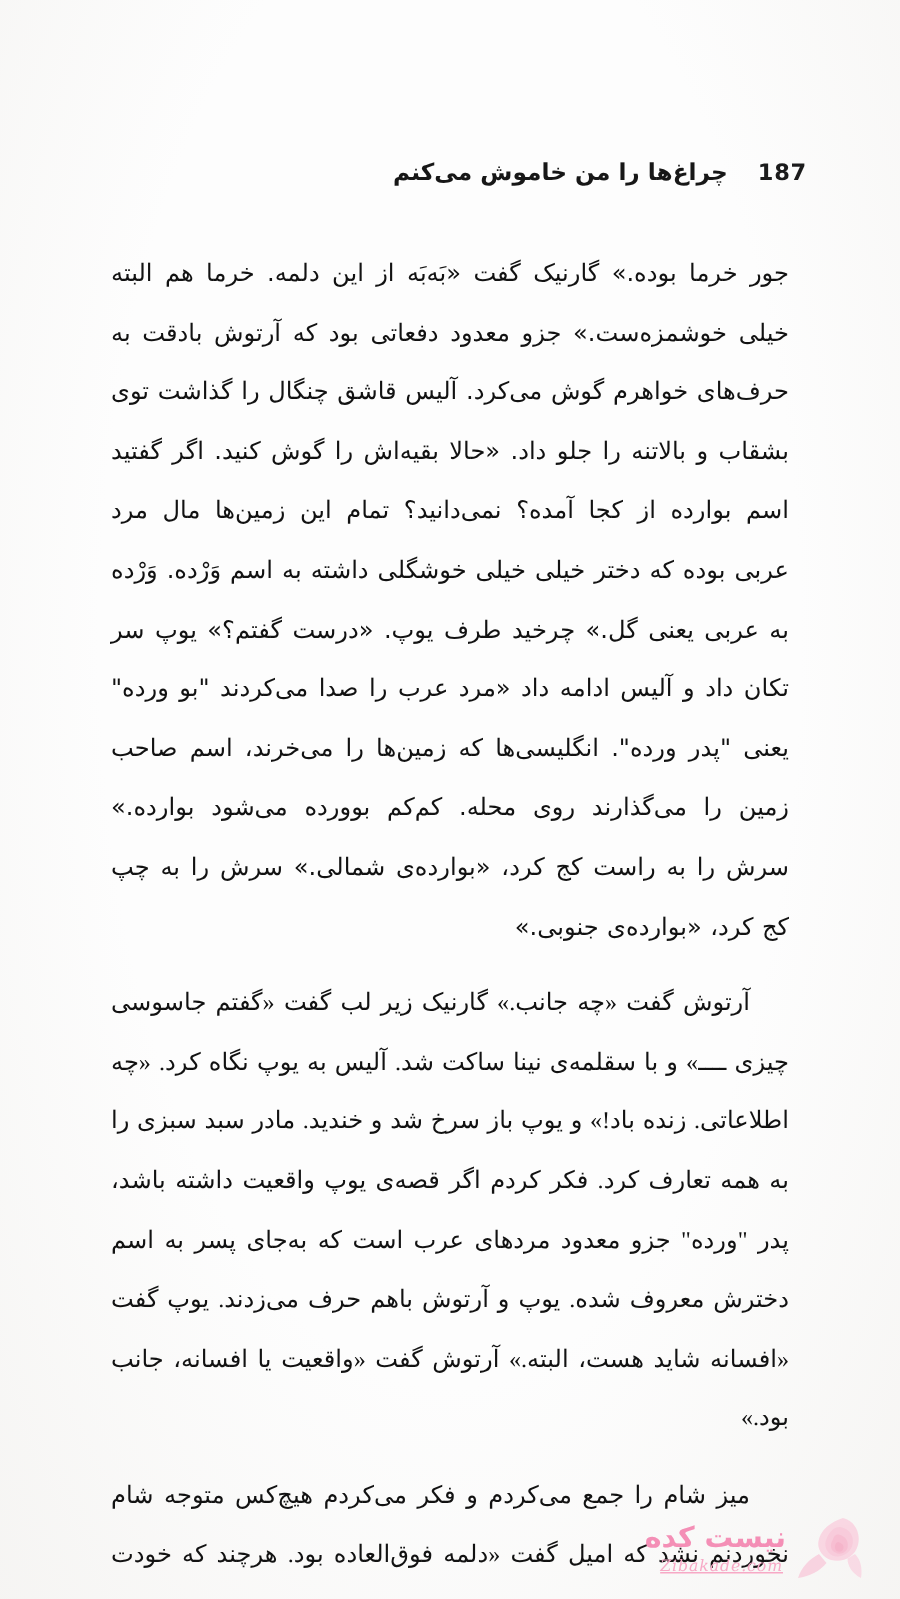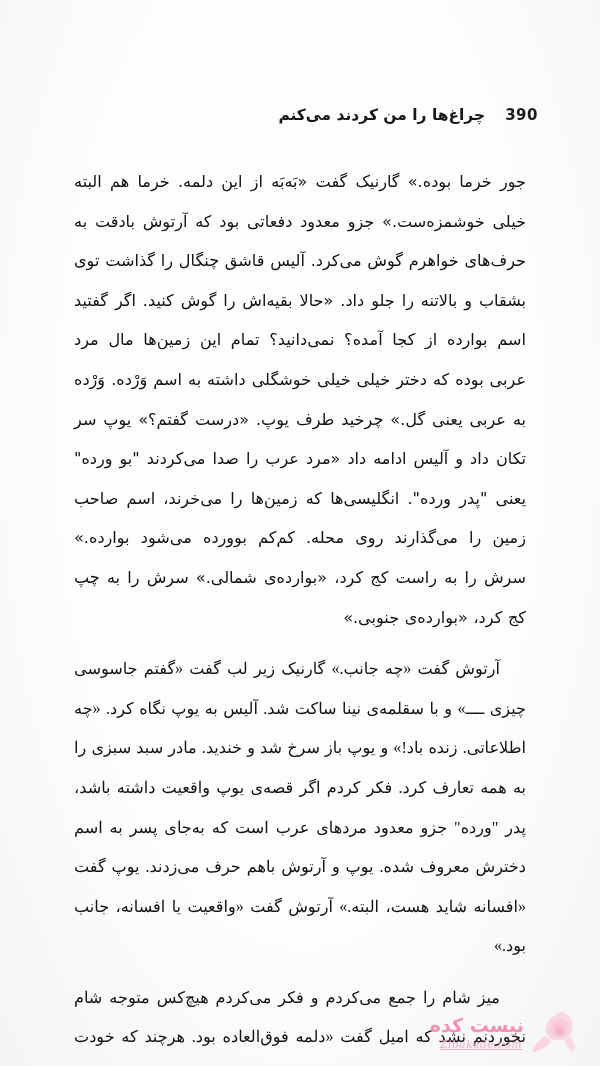--- a/index.html
+++ b/index.html
@@ -135,22 +135,22 @@
     white-space: nowrap;
     text-decoration: underline;
   }
 </style>
 </head>
 <body>
 
 <div class="page">
 
   <div class="page-header">
-    <span class="page-number">390</span>
-    <span class="header-title">چراغ‌ها را من کردند می‌کنم</span>
+    <span class="page-number">187</span>
+    <span class="header-title">چراغ‌ها را من خاموش می‌کنم</span>
   </div>
 
   <div class="body-text">
     <p>جور خرما بوده.» گارنیک گفت «بَه‌بَه از این دلمه. خرما هم البته خیلی خوشمزه‌ست.» جزو معدود دفعاتی بود که آرتوش بادقت به حرف‌های خواهرم گوش می‌کرد. آلیس قاشق چنگال را گذاشت توی بشقاب و بالاتنه را جلو داد. «حالا بقیه‌اش را گوش کنید. اگر گفتید اسم بوارده از کجا آمده؟ نمی‌دانید؟ تمام این زمین‌ها مال مرد عربی بوده که دختر خیلی خیلی خوشگلی داشته به اسم وَرْده. وَرْده به عربی یعنی گل.» چرخید طرف یوپ. «درست گفتم؟» یوپ سر تکان داد و آلیس ادامه داد «مرد عرب را صدا می‌کردند "بو ورده" یعنی "پدر ورده". انگلیسی‌ها که زمین‌ها را می‌خرند، اسم صاحب زمین را می‌گذارند روی محله. کم‌کم بوورده می‌شود بوارده.» سرش را به راست کج کرد، «بوارده‌ی شمالی.» سرش را به چپ کج کرد، «بوارده‌ی جنوبی.»</p>
     <p class="indent">آرتوش گفت «چه جانب.» گارنیک زیر لب گفت «گفتم جاسوسی چیزی ــــ» و با سقلمه‌ی نینا ساکت شد. آلیس به یوپ نگاه کرد. «چه اطلاعاتی. زنده باد!» و یوپ باز سرخ شد و خندید. مادر سبد سبزی را به همه تعارف کرد. فکر کردم اگر قصه‌ی یوپ واقعیت داشته باشد، پدر "ورده" جزو معدود مردهای عرب است که به‌جای پسر به اسم دخترش معروف شده. یوپ و آرتوش باهم حرف می‌زدند. یوپ گفت «افسانه شاید هست، البته.» آرتوش گفت «واقعیت یا افسانه، جانب بود.»</p>
     <p class="indent">میز شام را جمع می‌کردم و فکر می‌کردم هیچ‌کس متوجه شام نخوردنم نشد که امیل گفت «دلمه فوق‌العاده بود. هرچند که خودت لب به غذا نزدی.» و شروع کرد به کمک کردن. مادر سر رسید. «شما بفرمایید، جمع کردن میز کار مردها نیست.» امیل رفت طرف نینا که داشت صدایش می‌کرد و مادر زیر لب غُر زد «آی از مردهای خاله خانباجی متنفرم. شنیدی سر شام یوپ به آلیس چی گفت؟ گفت ــــ»</p>
   </div>
 
   <div class="watermark">
     <span class="wm-rose">

